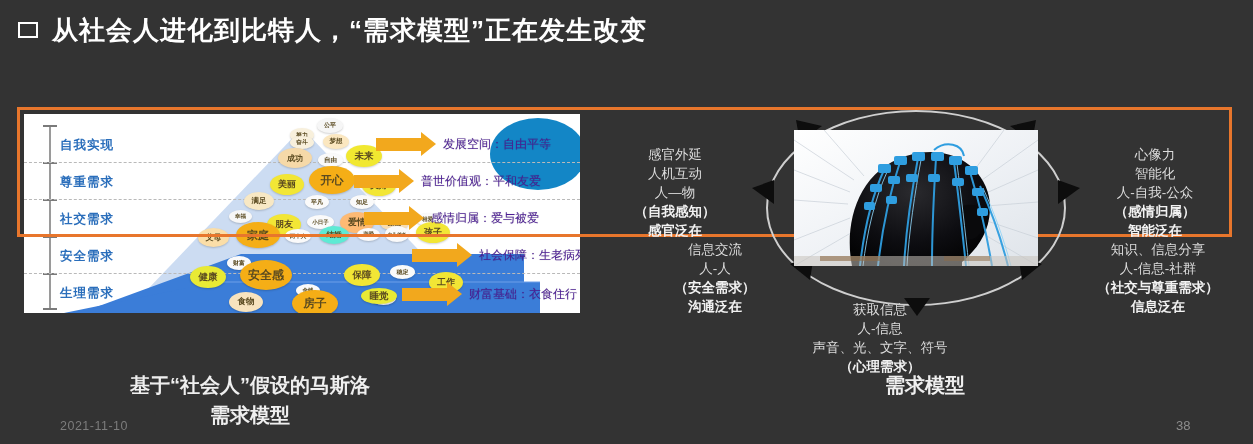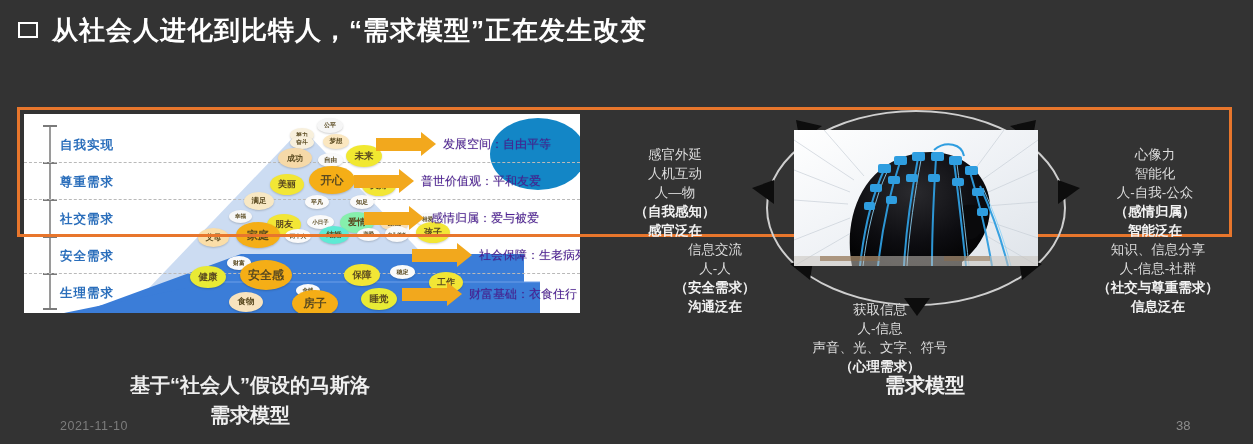--- a/index.html
+++ b/index.html
@@ -158,41 +158,41 @@
       <div class="bub" style="left: 322px; top: 31px; width: 36px; height: 22px; background: rgb(241, 232, 48); font-size: 9.5px;">未来</div>
       <div class="bub" style="left: 246px; top: 60px; width: 34px; height: 21px; background: rgb(242, 230, 53); font-size: 9px;">美丽</div>
       <div class="bub" style="left: 285px; top: 52px; width: 46px; height: 28px; background: rgb(245, 174, 22); font-size: 11.5px;">开心</div>
       <div class="bub" style="left: 338px; top: 61px; width: 34px; height: 21px; background: rgb(242, 230, 53); font-size: 9px;">美好</div>
       <div class="bub" style="left: 220px; top: 78px; width: 30px; height: 18px; background: rgb(248, 232, 196); font-size: 7.5px;">满足</div>
       <div class="bub" style="left: 281px; top: 81px; width: 24px; height: 14px; background: rgb(250, 250, 250); font-size: 6px;">平凡</div>
       <div class="bub" style="left: 326px; top: 81px; width: 24px; height: 14px; background: rgb(250, 250, 250); font-size: 6px;">知足</div>
       <div class="bub" style="left: 205px; top: 96px; width: 23px; height: 13px; background: rgb(247, 247, 247); font-size: 5.5px;">幸福</div>
       <div class="bub" style="left: 243px; top: 100px; width: 34px; height: 21px; background: rgb(242, 230, 53); font-size: 9px;">朋友</div>
       <div class="bub" style="left: 283px; top: 101px; width: 27px; height: 14px; background: rgb(250, 250, 250); font-size: 5.5px;">小日子</div>
-      <div class="bub" style="left: 316px; top: 98px; width: 34px; height: 21px; background: #86efac; font-size: 9px;">爱情</div>
+      <div class="bub" style="left: 316px; top: 98px; width: 34px; height: 21px; background: #fdba74; font-size: 9px;">爱情</div>
       <div class="bub" style="left: 356px; top: 100px; width: 29px; height: 17px; background: rgb(247, 220, 176); font-size: 7px;">甜蜜</div>
       <div class="bub" style="left: 392px; top: 99px; width: 23px; height: 13px; background: rgb(250, 250, 250); font-size: 5.5px;">相爱</div>
       <div class="bub" style="left: 174px; top: 114px; width: 31px; height: 19px; background: rgb(251, 222, 168); font-size: 8px;">父母</div>
       <div class="bub" style="left: 212px; top: 108px; width: 44px; height: 26px; background: rgb(245, 174, 22); font-size: 11px;">家庭</div>
       <div class="bub" style="left: 261px; top: 115px; width: 26px; height: 14px; background: rgb(250, 250, 250); font-size: 5.5px;">两个人</div>
       <div class="bub" style="left: 295px; top: 112px; width: 30px; height: 18px; background: #5eead4; font-size: 7.5px;">结婚</div>
       <div class="bub" style="left: 333px; top: 114px; width: 23px; height: 13px; background: rgb(250, 250, 250); font-size: 5.5px;">恋爱</div>
       <div class="bub" style="left: 361px; top: 112px; width: 24px; height: 16px; background: rgb(250, 250, 250); font-size: 4.5px;">白头偕老</div>
       <div class="bub" style="left: 392px; top: 108px; width: 34px; height: 21px; background: rgb(242, 230, 53); font-size: 9px;">孩子</div>
       <div class="bub" style="left: 203px; top: 142px; width: 24px; height: 14px; background: rgb(250, 250, 250); font-size: 6px;">财富</div>
       <div class="bub" style="left: 166px; top: 152px; width: 36px; height: 22px; background: rgb(232, 234, 53); font-size: 9.5px;">健康</div>
       <div class="bub" style="left: 216px; top: 146px; width: 52px; height: 30px; background: rgb(245, 174, 22); font-size: 12px;">安全感</div>
       <div class="bub" style="left: 272px; top: 170px; width: 24px; height: 13px; background: rgb(250, 250, 250); font-size: 5.5px;">金钱</div>
       <div class="bub" style="left: 320px; top: 150px; width: 36px; height: 22px; background: rgb(242, 230, 53); font-size: 9.5px;">保障</div>
       <div class="bub" style="left: 366px; top: 151px; width: 25px; height: 14px; background: rgb(250, 250, 250); font-size: 6px;">稳定</div>
       <div class="bub" style="left: 405px; top: 158px; width: 34px; height: 21px; background: rgb(242, 230, 53); font-size: 9px;">工作</div>
       <div class="bub" style="left: 347px; top: 177px; width: 25px; height: 14px; background: rgb(250, 250, 250); font-size: 6px;">教育</div>
       <div class="bub" style="left: 205px; top: 178px; width: 34px; height: 20px; background: rgb(248, 227, 190); font-size: 8.5px;">食物</div>
       <div class="bub" style="left: 268px; top: 176px; width: 46px; height: 27px; background: rgb(245, 174, 22); font-size: 11.5px;">房子</div>
-      <div class="bub" style="left: 337px; top: 174px; width: 36px; height: 22px; background: rgb(232, 234, 53); font-size: 9.5px;">睡觉</div>
+      <div class="bub" style="left: 337px; top: 174px; width: 36px; height: 16px; background: rgb(232, 234, 53); font-size: 9.5px;">睡觉</div>
     </div>
 
   <div class="arrow-wrap" style="left:352px;top:22px;">
     <span class="arrow-shape"></span>
     <span class="arrow-label">发展空间：自由平等</span>
   </div>
   <div class="arrow-wrap" style="left:330px;top:59px;">
     <span class="arrow-shape"></span>
     <span class="arrow-label">普世价值观：平和友爱</span>
   </div>

